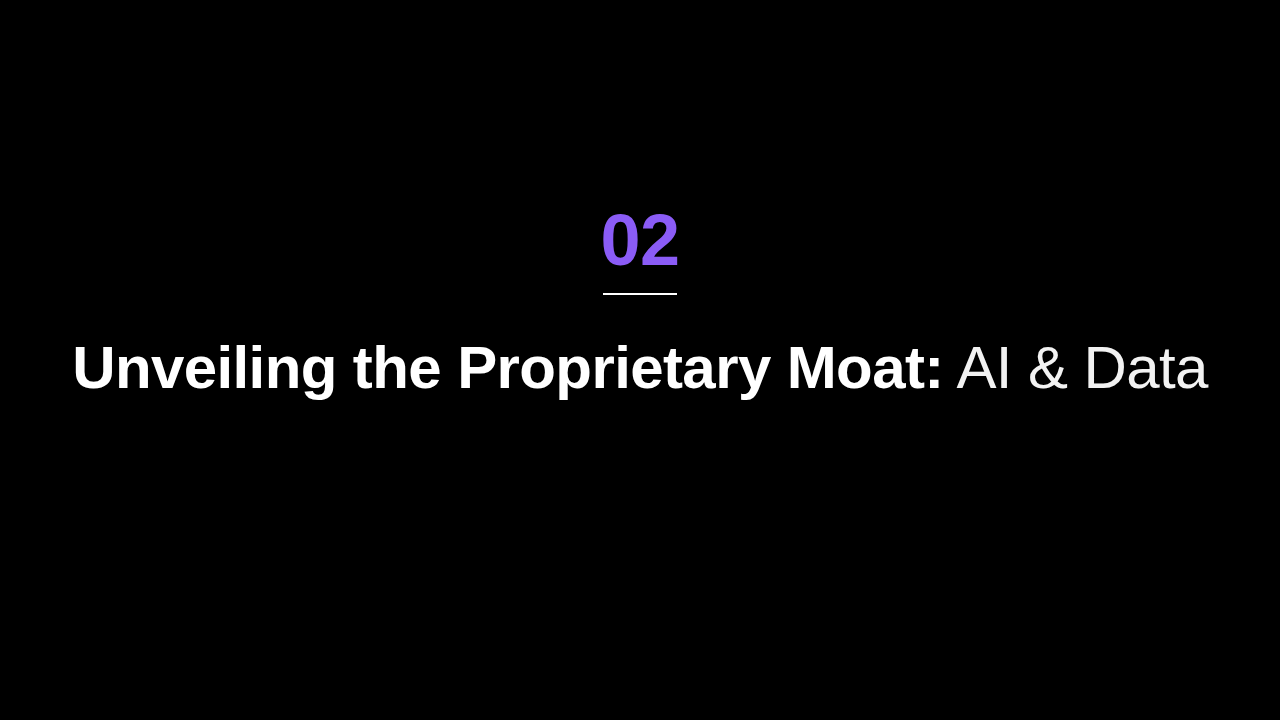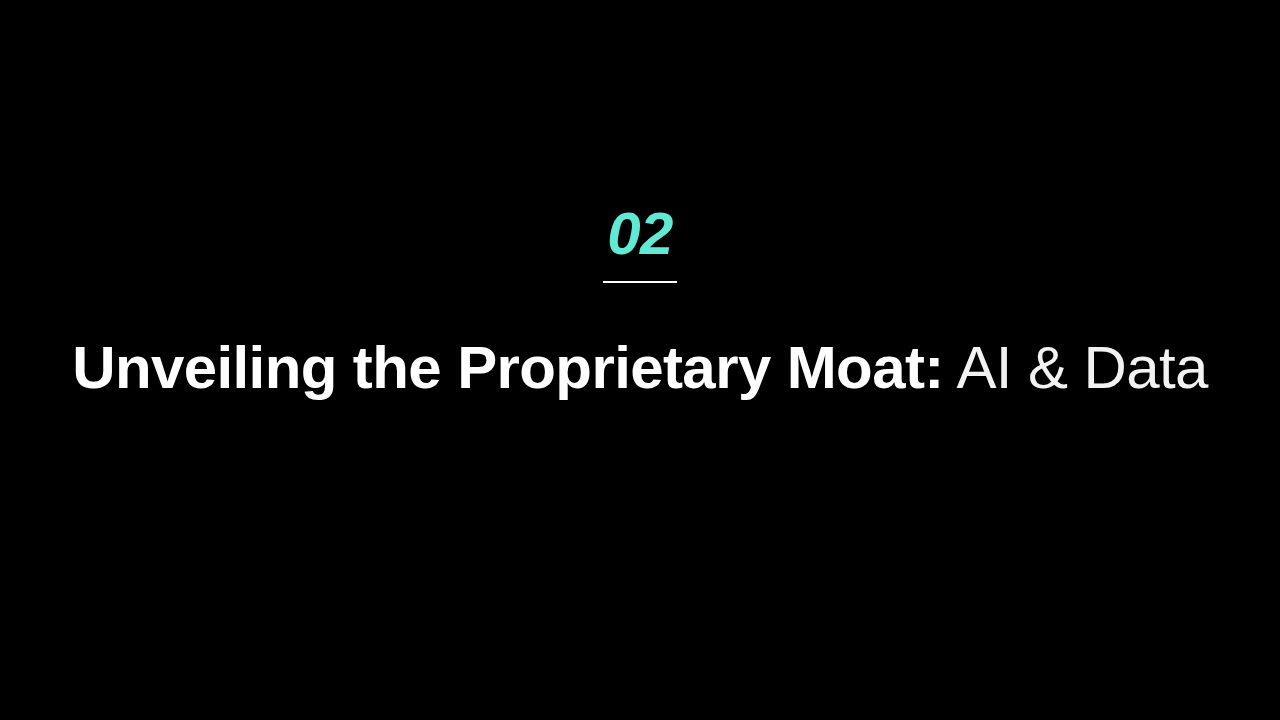--- a/index.html
+++ b/index.html
@@ -32,27 +32,26 @@
     top: 204px;
     left: 0;
     right: 0;
     display: flex;
     flex-direction: column;
     align-items: center;
   }
 
   .section-number {
     font-family: "Liberation Sans", sans-serif;
-    font-size: 60px;
+    font-size: 72px;
     font-weight: 700;
     line-height: 1;
     letter-spacing: -0.5px;
-    color: #5eead4;
+    color: #8b5cf6;
     display: block;
-    font-style: italic;
   }
 
   .section-divider {
     margin-top: 17px;
     width: 74px;
     height: 2px;
     background: #ffffff;
     border: 0;
   }
 

